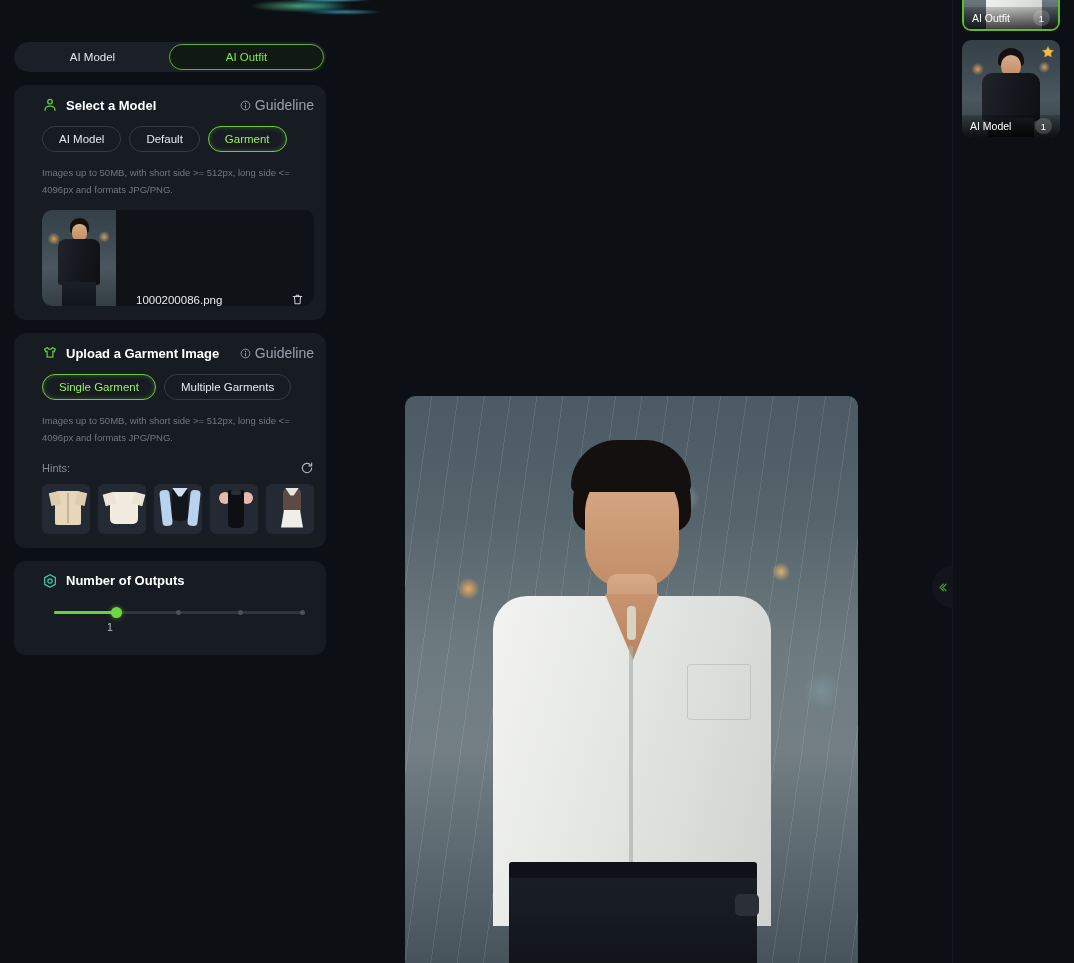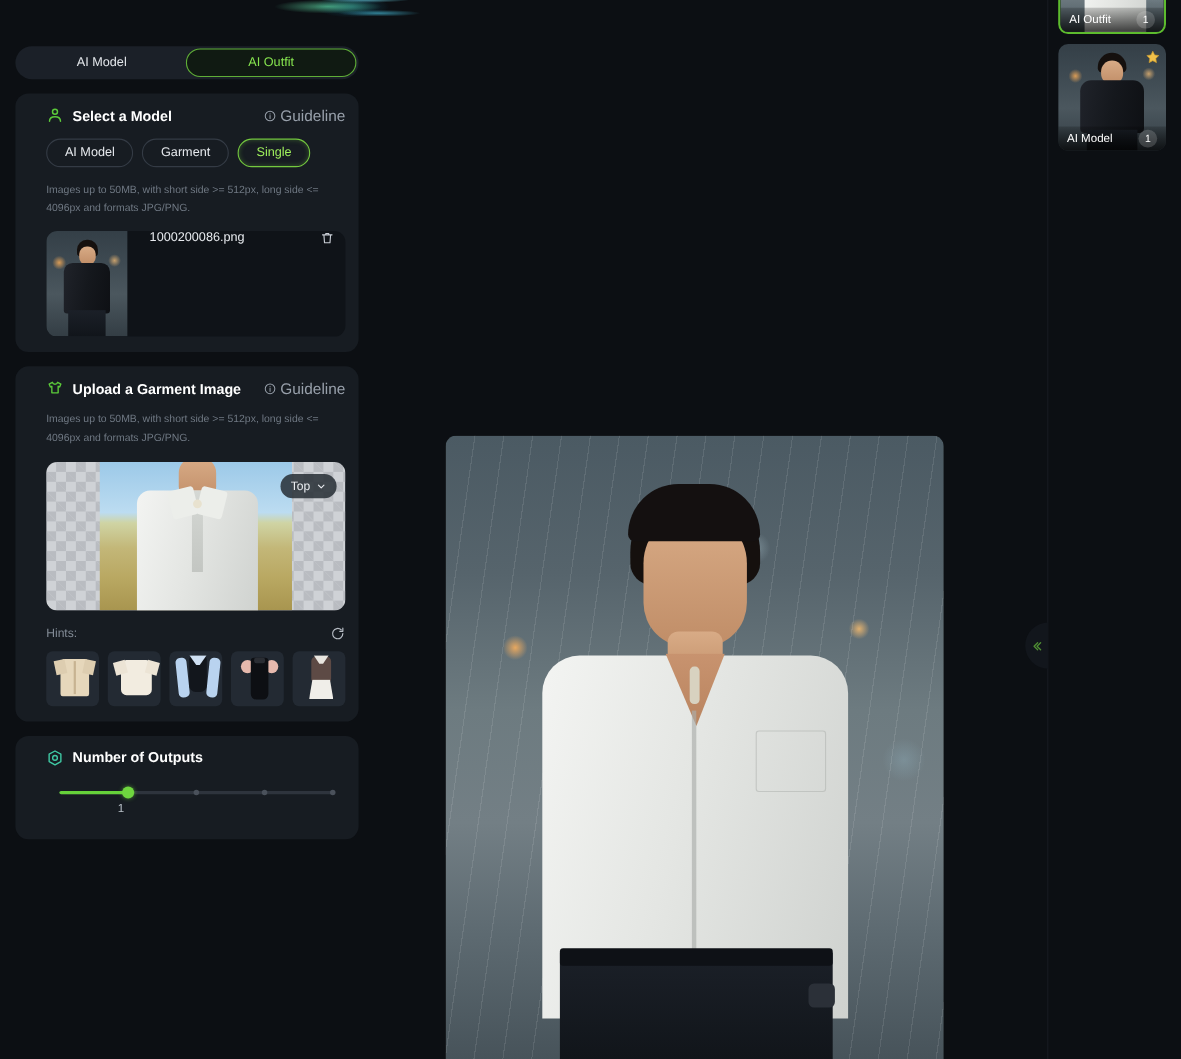--- a/index.html
+++ b/index.html
@@ -76,21 +76,21 @@
     display: flex; align-items: center; justify-content: center;
     padding: 0 16px; font-size: 11.5px; color: #e6e9ed; cursor: pointer;
     background: transparent; white-space: nowrap;
   }
   .pill.sel { border-color: #74c93f; color: #9ff05c; box-shadow: 0 0 5px rgba(116,201,63,.35) inset; }
 
   .hint-text { margin-top: 13px; font-size: 9.5px; line-height: 1.75; color: #6f7883; }
 
   .file-row {
     margin-top: 12px; height: 96px; background: #0f1318; border-radius: 10px;
-    display: flex; align-items: flex-start; overflow: hidden;
+    display: flex; align-items: flex-end; overflow: hidden;
   }
   .file-thumb { width: 74px; height: 96px; flex: none; position: relative; overflow: hidden; }
   .file-name { flex: 1; font-size: 11.5px; color: #e7eaee; padding-left: 20px; }
   .trash { width: 34px; display: flex; align-items: center; justify-content: center; cursor: pointer; }
   .trash svg { width: 13px; height: 13px; }
 
   
   .garment-preview {
     margin-top: 12px; height: 135px; border-radius: 10px; position: relative; overflow: hidden;
     background-color: #cfd2d6;
@@ -231,24 +231,24 @@
           </svg>
           <span>Guideline</span>
         </div>
       </div>
 
       <div class="pill-row">
         <div class="pill">
           <span>AI Model</span>
         </div>
         <div class="pill">
+          <span>Default</span>
+        </div>
+        <div class="pill sel">
           <span>Garment</span>
-        </div>
-        <div class="pill sel">
-          <span>Single</span>
         </div>
       </div>
 
       <div class="hint-text">Images up to 50MB, with short side &gt;= 512px, long side &lt;= 4096px and formats JPG/PNG.</div>
 
       <div class="file-row">
         <div class="file-thumb">
           <div class="art bokeh-bg dark"></div>
           <div class="person hair" style="left:28px;top:8px;width:19px;height:15px;border-radius:9px 9px 3px 3px;"></div>
           <div class="person skin" style="left:30px;top:14px;width:15px;height:17px;border-radius:7px;"></div>
@@ -275,40 +275,31 @@
         </div>
         <div class="guideline">
           <svg viewBox="0 0 24 24" fill="none" stroke="#98a0ab" stroke-width="2">
             <circle cx="12" cy="12" r="9.5"></circle>
               <path d="M12 11v6M12 7.2v.8" stroke-linecap="round"></path>
           </svg>
           <span>Guideline</span>
         </div>
       </div>
 
+      <div class="pill-row">
+        <div class="pill sel">
+          <span>Single Garment</span>
+        </div>
+        <div class="pill">
+          <span>Multiple Garments</span>
+        </div>
+      </div>
 
       <div class="hint-text">Images up to 50MB, with short side &gt;= 512px, long side &lt;= 4096px and formats JPG/PNG.</div>
 
-      <div class="garment-preview">
-        <div class="garment-img">
-          <div class="art field-bg"></div>
-          <div class="person skin" style="left:72px;top:-4px;width:34px;height:40px;border-radius:14px;"></div>
-          <div class="person shirt-white" style="left:34px;top:26px;width:110px;height:115px;border-radius:12px 12px 0 0;"></div>
-          <div class="person" style="left:84px;top:26px;width:10px;height:74px;background:linear-gradient(to bottom,#d5d8d4,#c3c6c2);"></div>
-          <div class="person" style="left:64px;top:24px;width:24px;height:26px;background:#eceeea;transform:rotate(-14deg);border-radius:3px;"></div>
-          <div class="person" style="left:90px;top:24px;width:24px;height:26px;background:#eceeea;transform:rotate(14deg);border-radius:3px;"></div>
-          <div class="person" style="left:85px;top:34px;width:8px;height:8px;background:#e8e2cf;border-radius:50%;"></div>
-        </div>
-        <div class="top-select">
-          <span>Top</span>
-          <svg viewBox="0 0 24 24" fill="none" stroke="#e9ecf0" stroke-width="2.4">
-            <path d="M6 9.5 12 15.5 18 9.5" stroke-linecap="round" stroke-linejoin="round"></path>
-          </svg>
-        </div>
-      </div>
 
       <div class="hints-head">
         <div class="hints-label">Hints:</div>
         <div class="refresh">
           <svg viewBox="0 0 24 24" fill="none" stroke="#b6bcc4" stroke-width="1.9">
             <path d="M20 12a8 8 0 1 1-2.6-5.9" stroke-linecap="round"></path>
             <path d="M20 3.6V8.4h-4.8" stroke-linecap="round" stroke-linejoin="round"></path>
           </svg>
         </div>
       </div>

